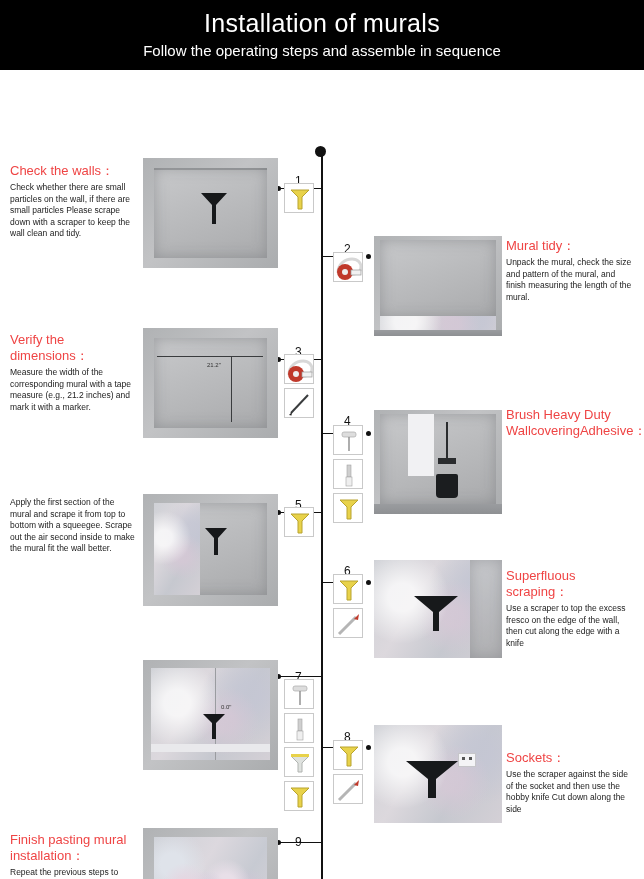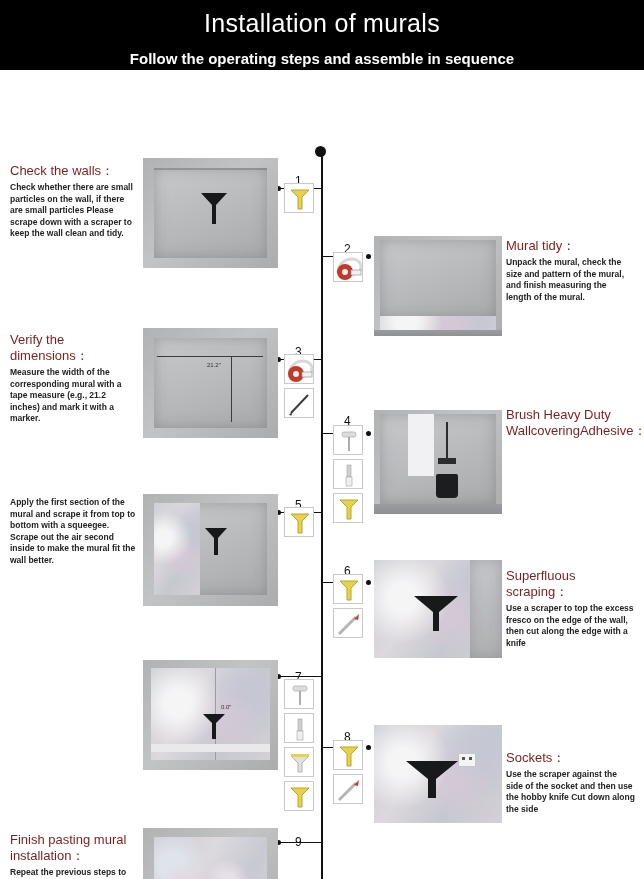--- a/index.html
+++ b/index.html
@@ -21,23 +21,23 @@
     height:70px;
   }
   .header h1 {
     margin:0;
     font-size:25px;
     font-weight:400;
     letter-spacing:.3px;
     line-height:34px;
   }
   .header h2 {
-    margin:8px;
+    margin:0;
     font-size:15px;
-    font-weight:700;
+    font-weight:400;
     line-height:22px;
   }
   
   .canvas { position:relative; width:644px; height:809px; }
 
   
   .timeline {
     position:absolute;
     left:321px; top:81px;
     width:2px; height:790px;
@@ -59,25 +59,25 @@
 
   
   .stepnum {
     position:absolute;
     font-size:12px; color:#111;
   }
 
   
   .txt { position:absolute; }
   .txt .title {
-    font-size:13px; line-height:16px; color:#7f1d1d; margin:0 0 3px 0;
+    font-size:13px; line-height:16px; color:#ef4444; margin:0 0 3px 0;
     font-weight:400;
   }
   .txt .body {
-    font-size:8.5px; line-height:11.5px; color:#222; margin:0;font-weight:bold;
+    font-size:8.5px; line-height:11.5px; color:#222; margin:0;
   }
 
   
   .toolstack { position:absolute; }
   .toolcard {
     width:30px; height:30px;
     border:1px solid #c9c9c9;
     background:#fff;
     margin-bottom:4px;
     position:relative;

